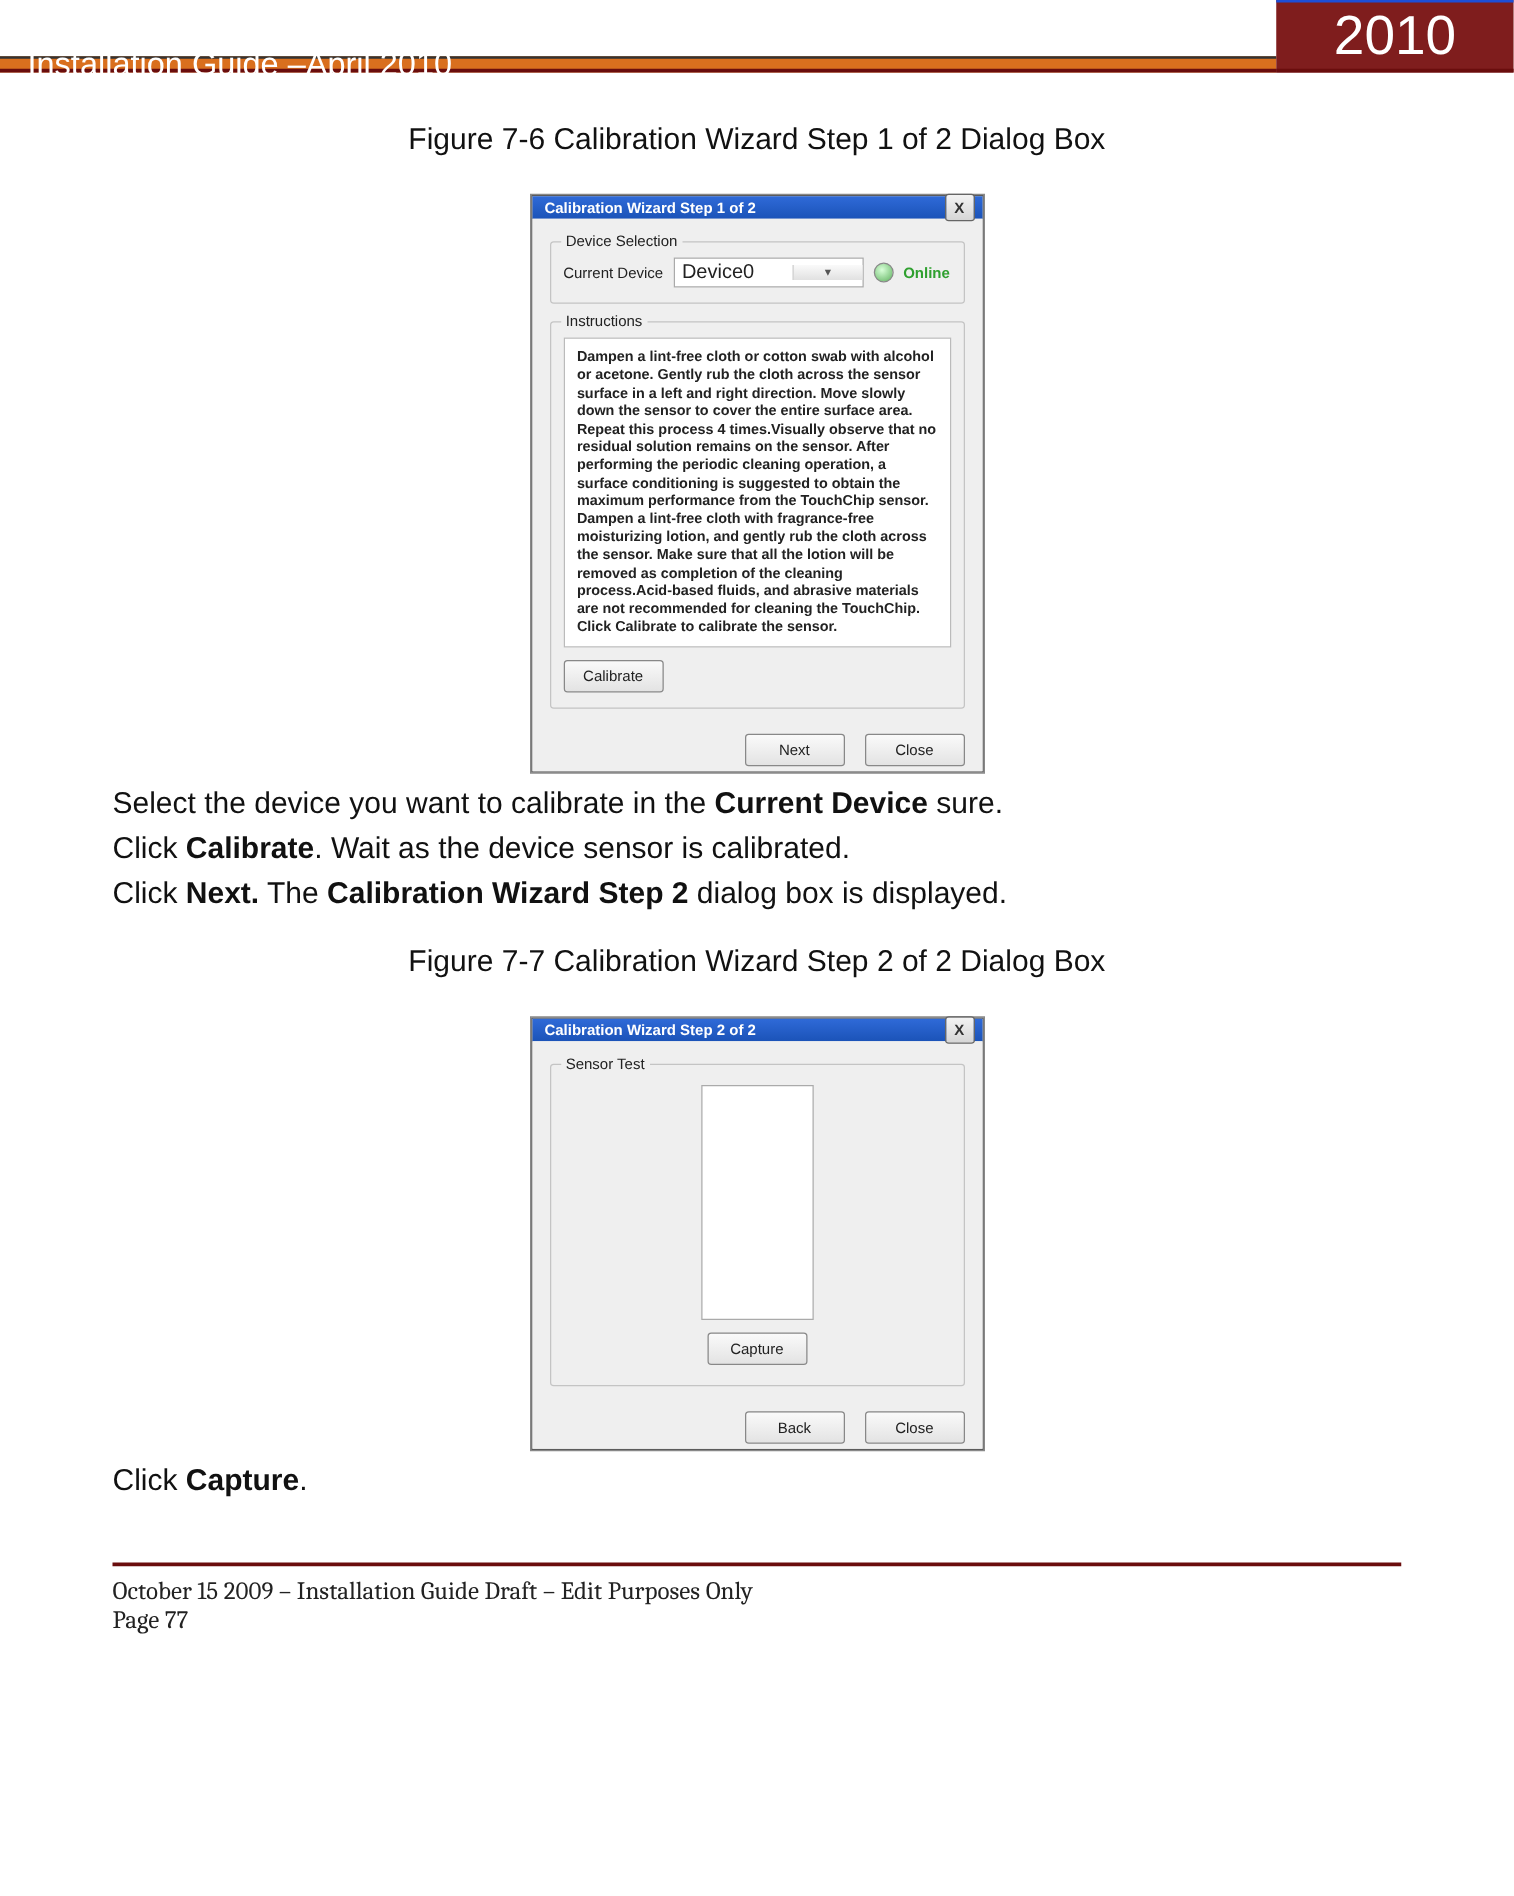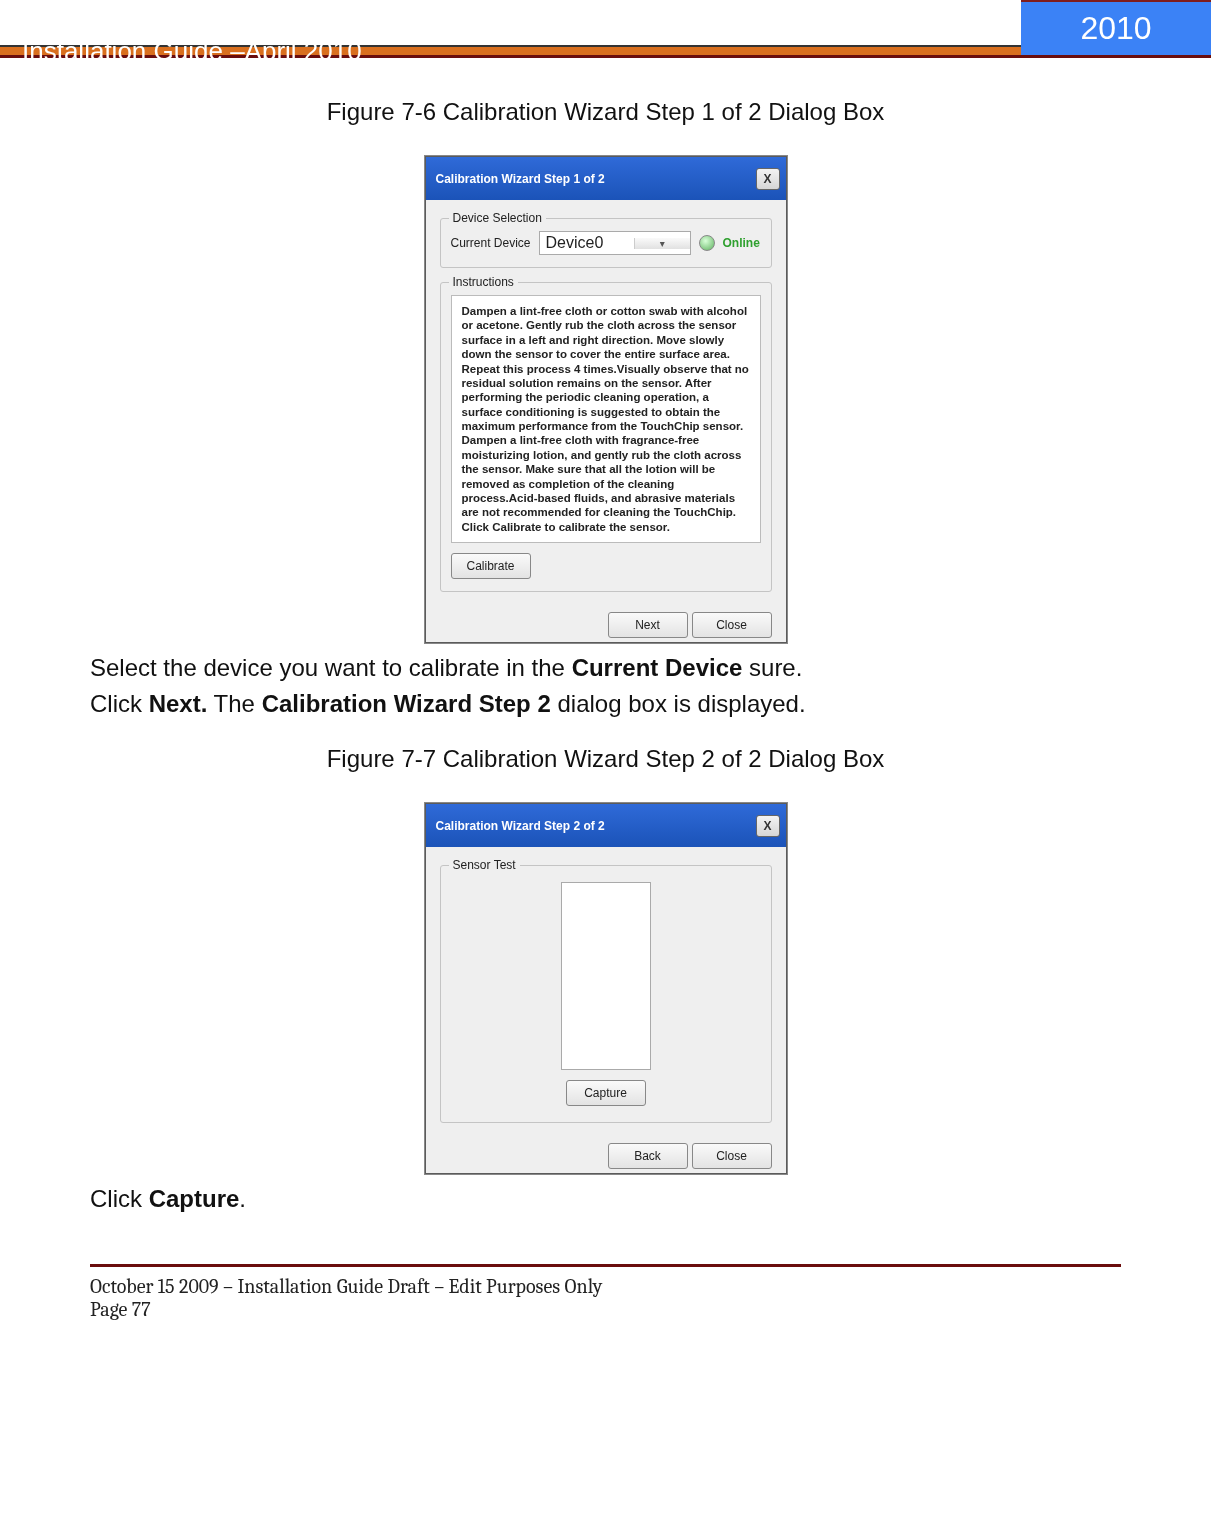--- a/index.html
+++ b/index.html
@@ -26,28 +26,28 @@
     font-size: 26px;
     display: flex;
     align-items: center;
     padding-left: 22px;
     border-bottom: 3px solid #6a0d0d;
     border-top: 2px solid #333;
     margin-top: 45px;
   }
   .top-right {
     width: 190px;
-    background: #3b82f6;
+    background: #7f1d1d;
     color: #fff;
-    font-size: 32px;
+    font-size: 44px;
     display: flex;
     align-items: center;
     justify-content: center;
     border-bottom: 3px solid #6a0d0d;
-    border-top: 2px solid #7f1d1d;
+    border-top: 2px solid #1d4ed8;
   }
   .content {
     padding: 30px 90px 20px 90px;
   }
   .fig-caption {
     text-align: center;
     font-size: 24px;
     margin: 10px 0 30px 0;
   }
   .dlg-wrap {
@@ -60,21 +60,21 @@
     background: #efefef;
     border: 1px solid #5b5b5b;
     box-shadow: 0 0 0 1px #888;
     font-size: 12px;
     color: #222;
     font-family: "Segoe UI", Arial, sans-serif;
   }
   .dlg-titlebar {
     background: linear-gradient(#2f6ad8,#1b53b8);
     color: #fff;
-    height: 43px;
+    height: 18px;
     display: flex;
     align-items: center;
     justify-content: space-between;
     padding: 0 6px 0 10px;
     font-weight: bold;
   }
   .dlg-close {
     width: 22px;
     height: 20px;
     background: linear-gradient(#f3f3f3,#d6d6d6);
@@ -157,21 +157,21 @@
     background: linear-gradient(#fafafa,#e3e3e3);
     border: 1px solid #888;
     border-radius: 3px;
     font-size: 12px;
     color: #222;
     cursor: pointer;
   }
   .btn-row {
     display: flex;
     justify-content: flex-end;
-    gap: 4px;
+    gap: 16px;
     padding-top: 6px;
   }
   .calib-btn-row {
     padding-top: 10px;
   }
   .sensor-area {
     display: flex;
     flex-direction: column;
     align-items: center;
     gap: 10px;
@@ -247,20 +247,23 @@
             <span class="btn">Close</span>
           </div>
         </div>
       </div>
     </div>
 
     <p class="body-text">
       <span>Select the device you want to calibrate in the </span><b>Current Device</b><span> sure.</span>
     </p>
     <p class="body-text">
+      <span>Click </span><b>Calibrate</b><span>. Wait as the device sensor is calibrated.</span>
+    </p>
+    <p class="body-text">
       <span>Click </span><b>Next.</b><span> The </span><b>Calibration Wizard Step 2</b><span> dialog box is displayed.</span>
     </p>
 
     <div class="fig-caption" style="margin-top:26px;">Figure 7-7 Calibration Wizard Step 2 of 2 Dialog Box</div>
 
     <div class="dlg-wrap">
       <div class="dialog">
         <div class="dlg-titlebar">
           <span>Calibration Wizard Step 2 of 2</span>
           <span class="dlg-close">X</span>

